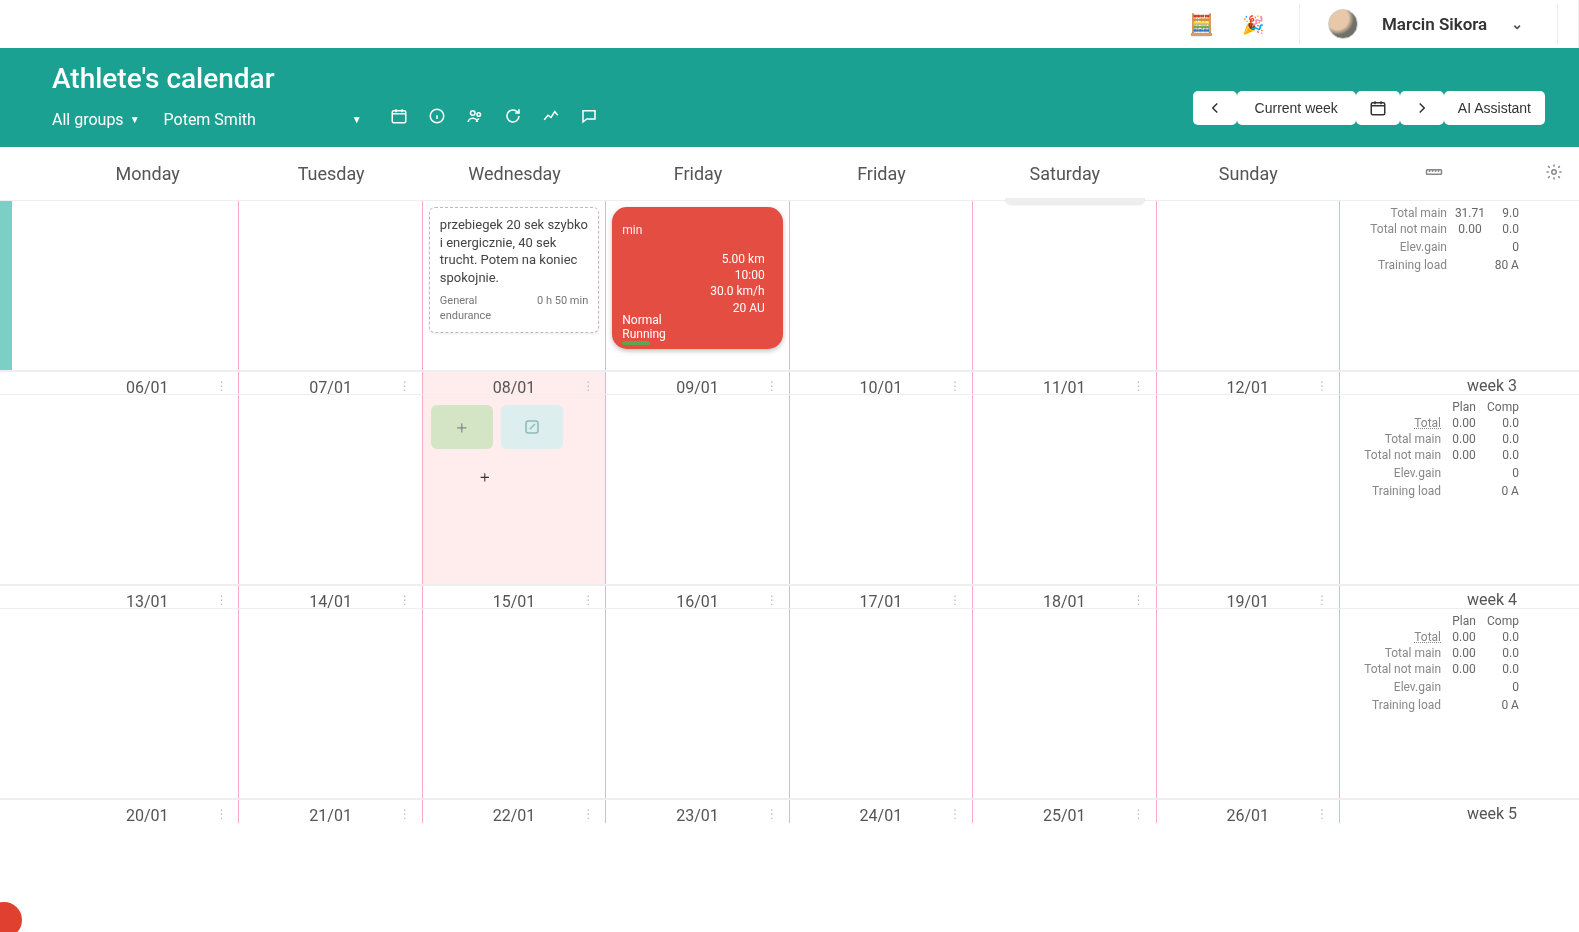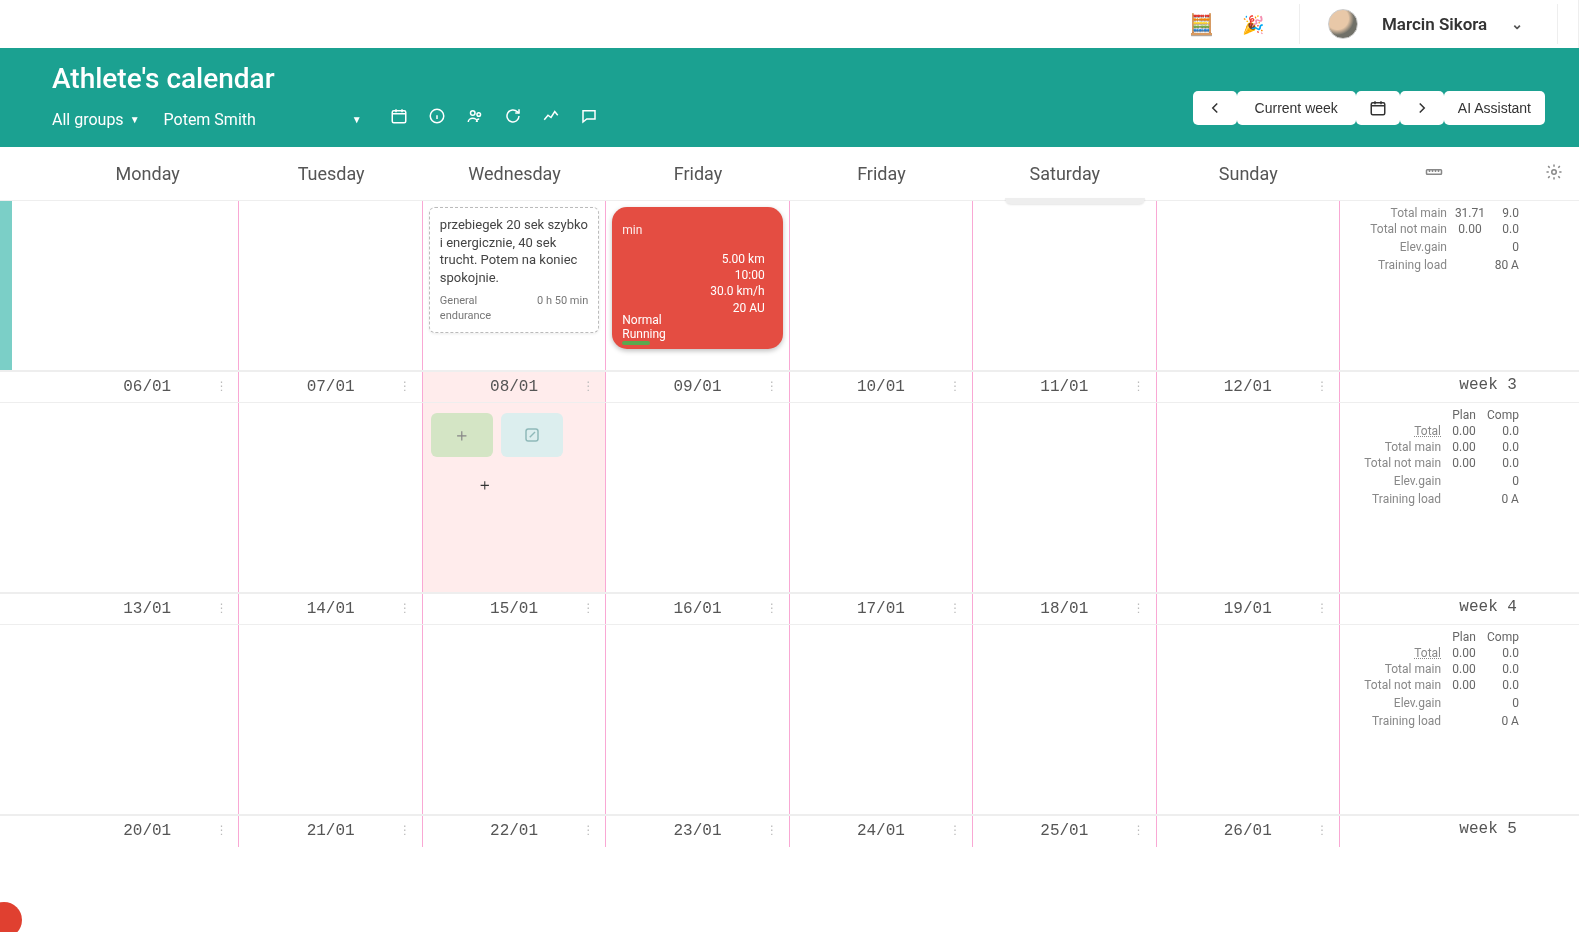--- a/index.html
+++ b/index.html
@@ -29,21 +29,21 @@
   
   .dayhead { display:flex; height:54px; border-bottom:1px solid #eee; align-items:center;}
   .sidecol { width:56px; border-right:1px solid #f4f4f4;}
   .daycell-head { flex:1; text-align:center; font-size:18px; color:#555;}
   .summary-head { width:189px; display:flex; align-items:center; justify-content:space-around; color:#777;}
   .gear-col { width:50px; display:flex; align-items:center; justify-content:center; color:#777;}
 
   
   .body { display:flex; flex-direction:column;}
   .week-row { display:flex; border-bottom:1px solid #eee; position:relative;}
-  .week-dates { height:32px; border-top:1px solid #eee;font-family:Liberation Mono, monospace;}
+  .week-dates { height:24px; border-top:1px solid #eee;}
   .week-content { min-height:190px; align-items:stretch;}
   .left-stripe { width:12px; align-self:stretch;}
   .left-stripe.teal { background:#7bcfc7;}
   .gutter { width:44px;}
   .daycell { flex:1; border-right:1px solid #f9a8d4; position:relative; padding:6px 6px;}
   .date-lbl { font-size:16px; color:#555; text-align:center;}
   .dots { position:absolute; right:12px; top:7px; color:#bbb; font-size:12px; letter-spacing:-1px;}
   .summary-cell { width:189px; font-size:12px; color:#666; text-align:right; padding:4px 8px 4px 4px;}
   .summary-cell .wk { font-size:16px; color:#555; text-align:right; padding-right:4px;}
   .summary-cell table { width:100%; border-collapse:collapse;}

